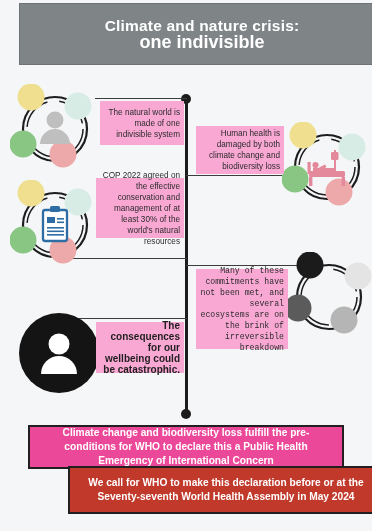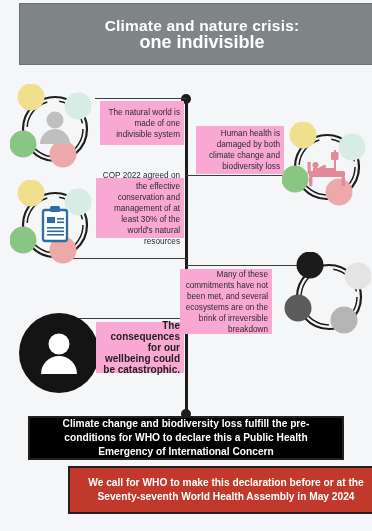--- a/index.html
+++ b/index.html
@@ -53,21 +53,21 @@
     line-height:11px;
     text-align:right;
     box-sizing:border-box;
     padding:1px 4px;
     display:flex;align-items:center;justify-content:center;
   }
   .tbox.bold{font-weight:bold;font-size:10px;color:#1f1f1f;}
   .box1{left:100px;top:101px;width:84px;height:44px;}
   .box2{left:196px;top:126px;width:88px;height:48px;}
   .box3{left:96px;top:178px;width:88px;height:60px;}
-  .box4{left:180px;top:269px;width:92px;height:65px;}
+  .box4{left:196px;top:269px;width:92px;height:80px;font-family:Liberation Mono, monospace;}
   .box5{left:96px;top:322px;width:88px;height:51px;}
 
   
   .circ{position:absolute;width:90px;height:90px;}
 
   
   .c1{left:10px;top:84px;}
   .c2{left:282px;top:122px;}
   .c3{left:10px;top:180px;}
   .c4{left:284px;top:252px;}
@@ -79,21 +79,21 @@
     box-sizing:border-box;
     border:2px solid #231f20;
     color:#ffffff;
     font-weight:bold;
     font-size:10.2px;
     line-height:14px;
     text-align:center;
     display:flex;align-items:center;justify-content:center;
     padding:3px 8px;
   }
-  .banner1{top:416px;height:44px;background:#000000;}
+  .banner1{top:425px;height:44px;background:#ec4899;}
   .banner2{top:466px;height:48px;background:#c0392b;margin-left:40px;}
 </style>
 </head>
 <body>
 
 <div id="root">
 
   <div class="header">
     <div class="l1">Climate and nature crisis:</div>
     <div class="l2">one indivisible</div>

